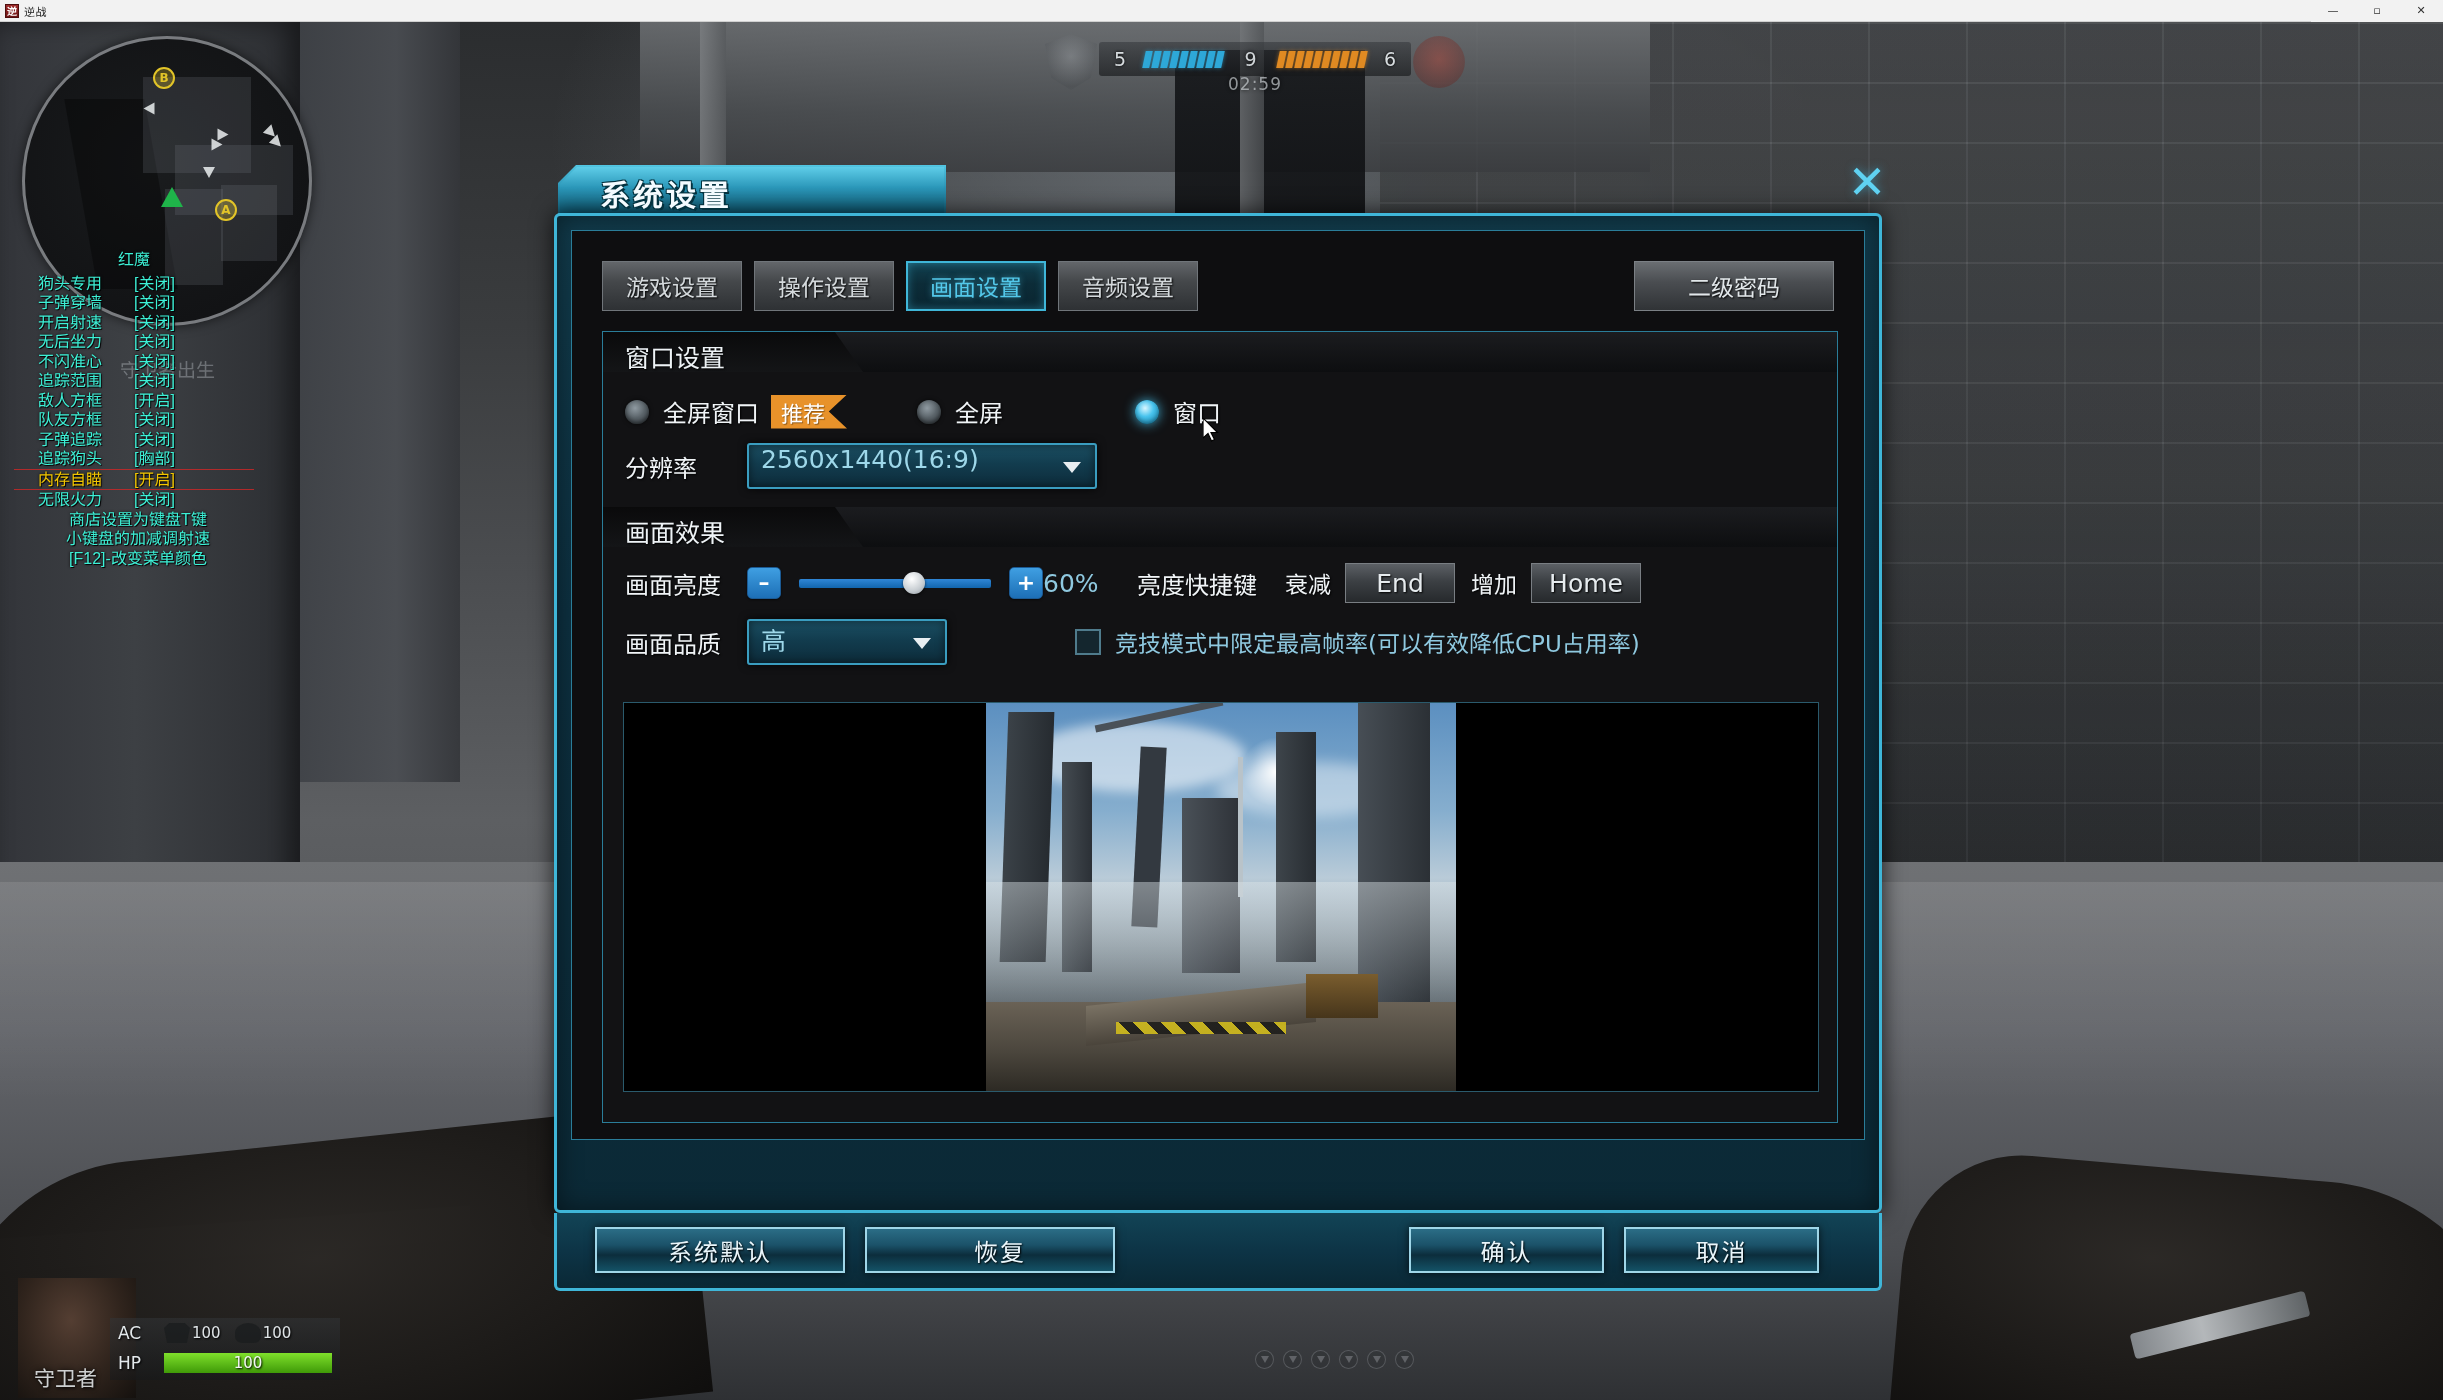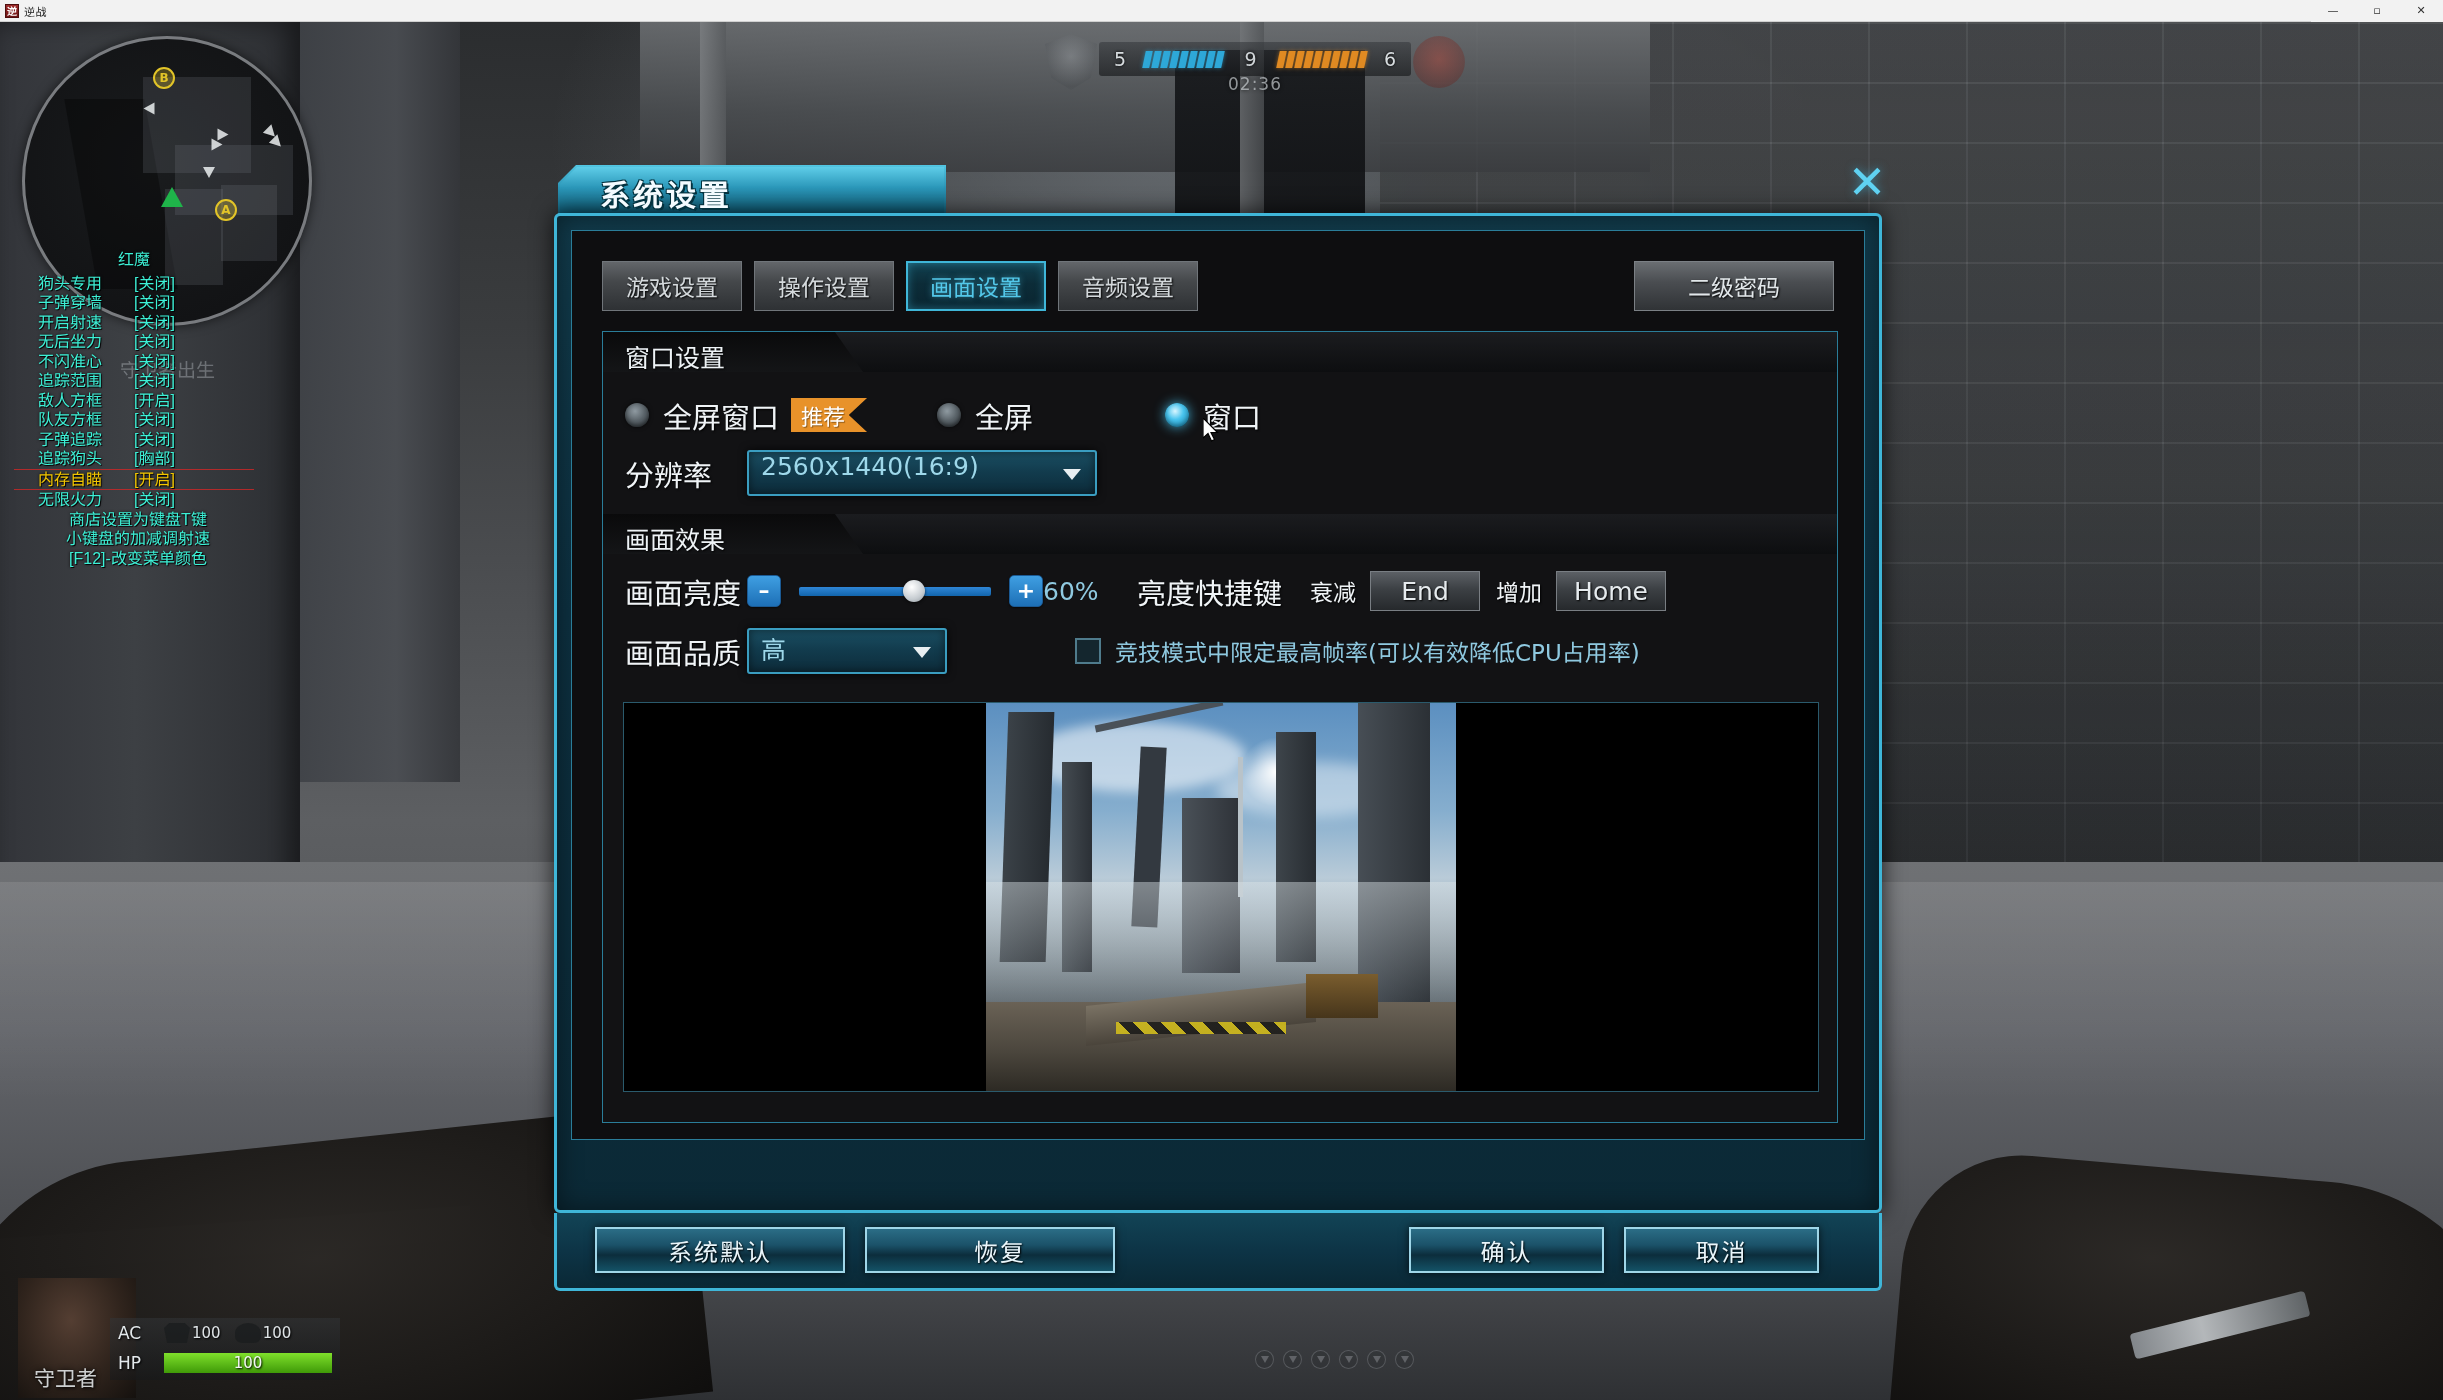--- a/index.html
+++ b/index.html
@@ -347,21 +347,21 @@
     content:""; position:absolute; left:0; top:0; height:40px; width:260px;
     background:linear-gradient(180deg,#0a0a0b,#141517);
     clip-path:polygon(0 0, 232px 0, 260px 100%, 0 100%);
   }
   .sect-head span{
     position:absolute; left:22px; top:6px; z-index:3; color:#eef3f6; font-size:25px;
     text-shadow:1px 1px 2px #000;
   }
 
   .row{ display:flex; align-items:center; }
-  .lbl{ color:#f0f4f7; font-size:29px; text-shadow:1px 1px 2px #000; }
+  .lbl{ color:#f0f4f7; font-size:24px; text-shadow:1px 1px 2px #000; }
 
   
   .radiorow{ padding:22px 0 0 22px; }
   .radio{
     width:24px; height:24px; border-radius:50%;
     background:radial-gradient(circle at 42% 34%, #8f9aa1 0%, #5c656b 45%, #343b40 100%);
     box-shadow:0 0 4px rgba(0,0,0,.7), inset 0 -2px 4px rgba(0,0,0,.5);
     margin-right:14px; cursor:pointer;
   }
   .radio.on{
@@ -610,21 +610,21 @@
           <i></i>
           <i></i>
           <i></i>
           <i></i>
           <i></i>
           <i></i>
           <i></i>
         </div>
       <div class="sb-score">6</div>
     </div>
-    <div class="sb-timer">02:36</div>
+    <div class="sb-timer">02:59</div>
   </div>
 
   <div class="playerhud">
     <div class="ph-portrait"></div>
     <div class="ph-body">
       <div class="ph-row">
         <div class="ph-lab">AC</div>
         <div class="ph-vest"></div>
         <div class="ph-num">100</div>
         <div class="ph-helm"></div>

